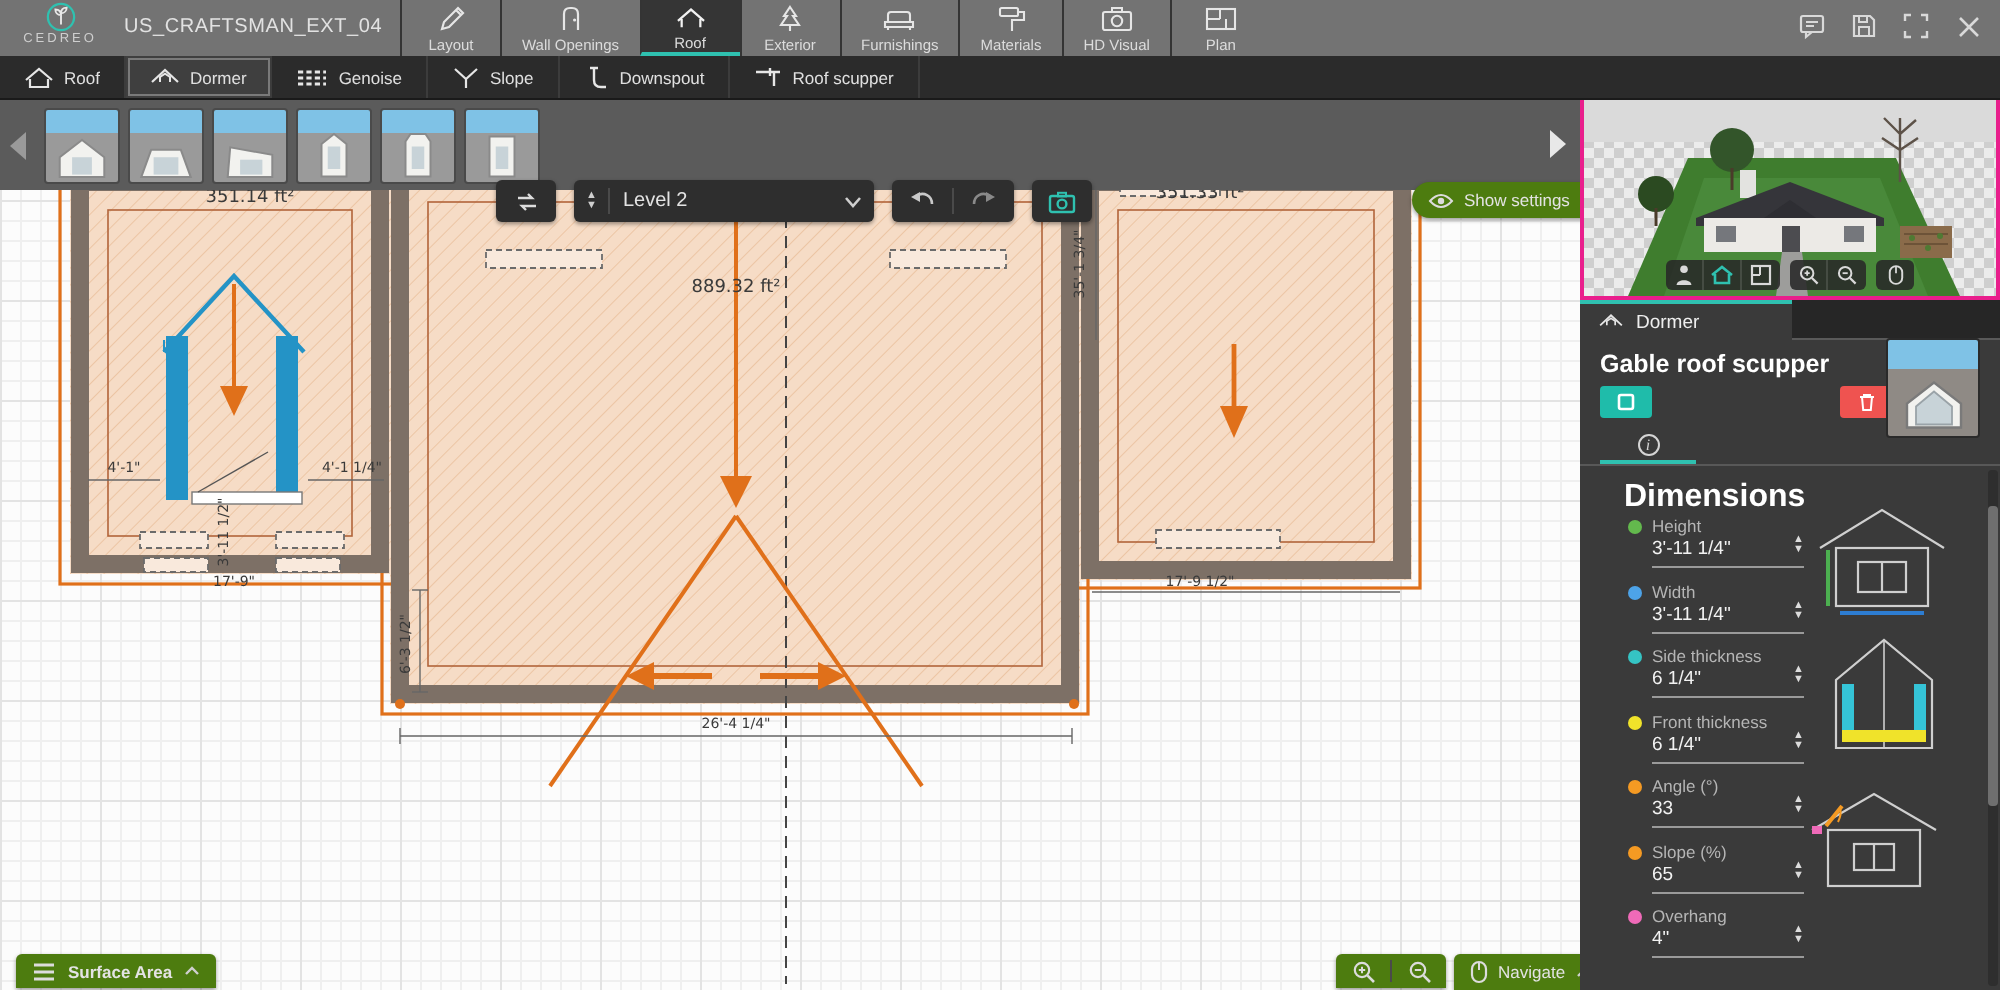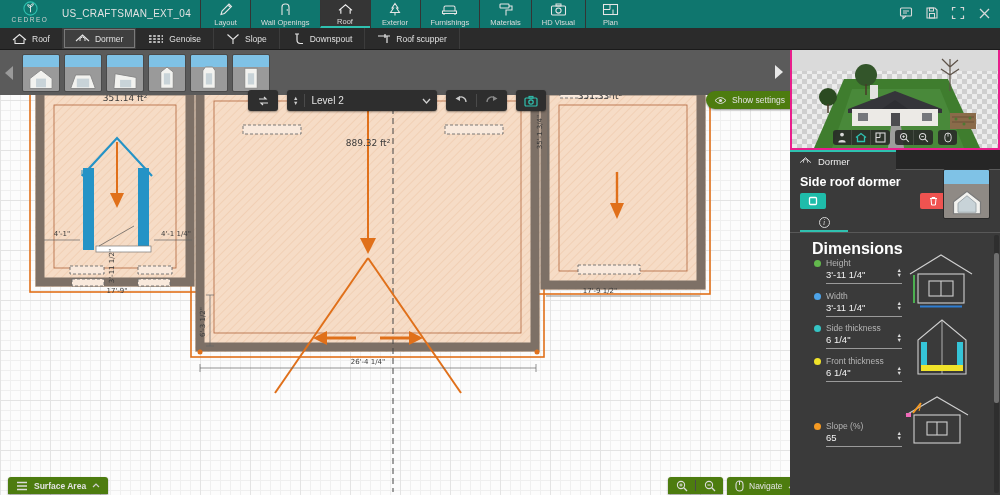--- a/index.html
+++ b/index.html
@@ -1,21 +1,21 @@
 <!DOCTYPE html>
 <html><head>
 <meta charset="utf-8">
 <style>
   *{margin:0;padding:0;box-sizing:border-box;}
   html,body{width:1000px;height:495px;overflow:hidden;background:#e9e9e9;
     font-family:"Liberation Sans","DejaVu Sans",sans-serif;}
   .app{position:relative;width:1000px;height:495px;background:#fbfbfb;overflow:hidden;}
 
   
-  .topbar{position:absolute;left:0;top:0;width:1000px;height:28px;background:#0f766e;z-index:30;}
+  .topbar{position:absolute;left:0;top:0;width:1000px;height:28px;background:#737373;z-index:30;}
   .logo{position:absolute;left:6px;top:1px;width:48px;text-align:center;cursor:pointer;}
   .logo svg{display:block;margin:0 auto;}
   .logo span{display:block;font-size:6.5px;letter-spacing:1.5px;color:#cfcfcf;margin-top:0px;}
   .project{position:absolute;left:62px;top:8px;font-size:10px;color:#e2e2e2;letter-spacing:.3px;}
   .tabs{position:absolute;left:200px;top:0;height:28px;display:flex;}
   .tab{height:28px;padding:2px 10px 0 10px;display:flex;flex-direction:column;align-items:center;justify-content:flex-start;
        border-left:1px solid #343434;color:#dcdcdc;cursor:pointer;min-width:50px;}
   .tab svg{display:block;margin-bottom:1px;}
   .tab .tlabel{font-size:7.5px;white-space:nowrap;}
   .tab.active{background:#353535;border-bottom:2px solid #2fc1b0;}
@@ -559,21 +559,21 @@
     <div class="ptabs">
       <div class="ptab">
         <svg width="13" height="10" viewBox="0 0 15 12">
             <path d="M1 8 L7.5 2 L14 8" fill="none" stroke="#e6e6e6" stroke-width="1.1"></path>
             <path d="M5 8 V5.5 L7.5 3.8 L10 5.5 V8" fill="none" stroke="#e6e6e6" stroke-width="1"></path>
           </svg>
         <span>Dormer</span>
       </div>
     </div>
 
-    <div class="ptitle">Side roof dormer</div>
+    <div class="ptitle">Gable roof scupper</div>
 
     <div class="actbtn btn-dup">
       <svg width="10" height="10" viewBox="0 0 10 10">
           <rect x="1.5" y="1.5" width="7" height="7" rx="1" fill="none" stroke="#ffffff" stroke-width="1.3"></rect>
         </svg>
     </div>
     <div class="actbtn btn-del">
       <svg width="9" height="10" viewBox="0 0 9 10">
           <path d="M1 2.5 H8 M3 2.5 V1.5 H6 V2.5 M2 2.5 L2.6 9 H6.4 L7 2.5" fill="none" stroke="#ffffff" stroke-width="1"></path>
         </svg>
@@ -622,24 +622,42 @@
     </div>
     <div class="field f4">
       <span class="dot" style="background: rgb(240, 227, 42);"></span>
       <span class="flabel">Front thickness</span>
       <div class="fvalue">6 1/4"</div>
       <span class="stepper">
           <span>▲</span>
           <span>▼</span>
         </span>
     </div>
+    <div class="field f5">
+      <span class="dot" style="background: rgb(245, 154, 35);"></span>
+      <span class="flabel">Angle (°)</span>
+      <div class="fvalue">33</div>
+      <span class="stepper">
+          <span>▲</span>
+          <span>▼</span>
+        </span>
+    </div>
     <div class="field f6">
       <span class="dot" style="background: rgb(245, 154, 35);"></span>
       <span class="flabel">Slope (%)</span>
       <div class="fvalue">65</div>
+      <span class="stepper">
+          <span>▲</span>
+          <span>▼</span>
+        </span>
+    </div>
+    <div class="field f7">
+      <span class="dot" style="background: rgb(239, 106, 184);"></span>
+      <span class="flabel">Overhang</span>
+      <div class="fvalue">4"</div>
       <span class="stepper">
           <span>▲</span>
           <span>▼</span>
         </span>
     </div>
 
     <svg class="diag d1" width="66" height="58" viewBox="0 0 66 58">
       <g fill="none" stroke="#cfcfcf" stroke-width="1.1">
         <polyline points="2,23 33,4 64,23"></polyline>
         <rect x="10" y="23" width="46" height="29"></rect>

